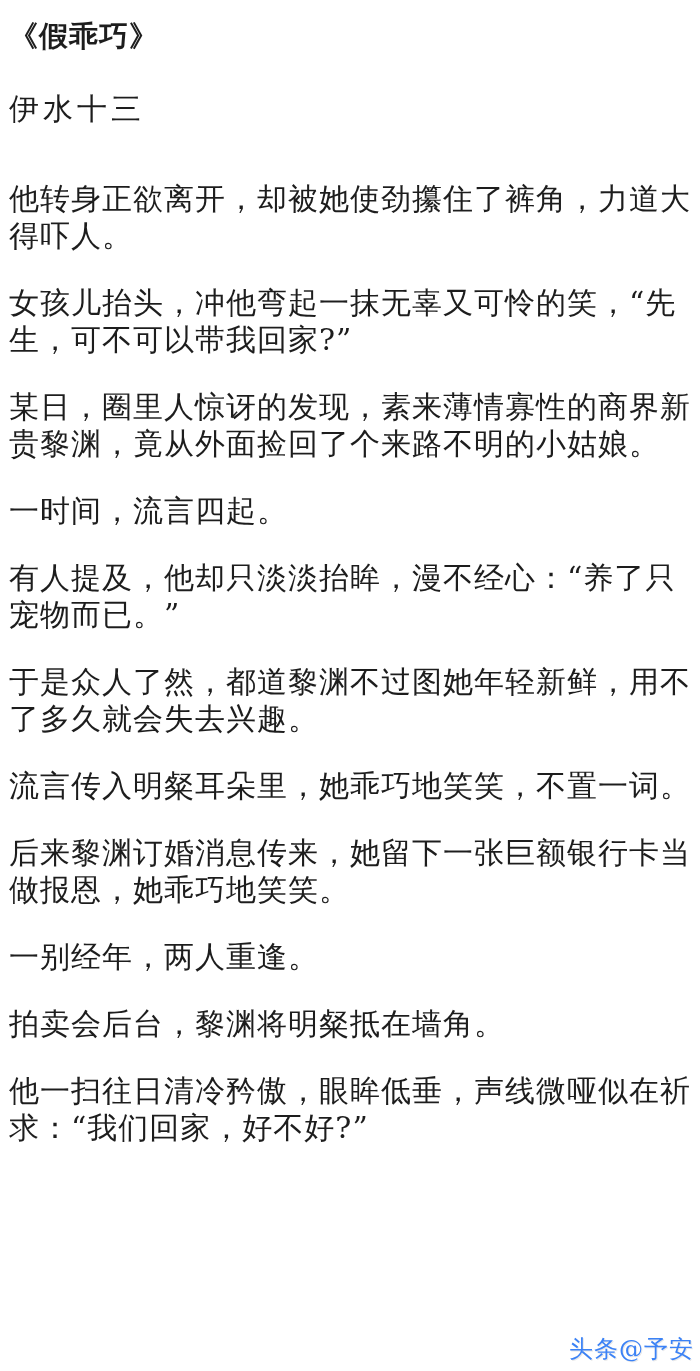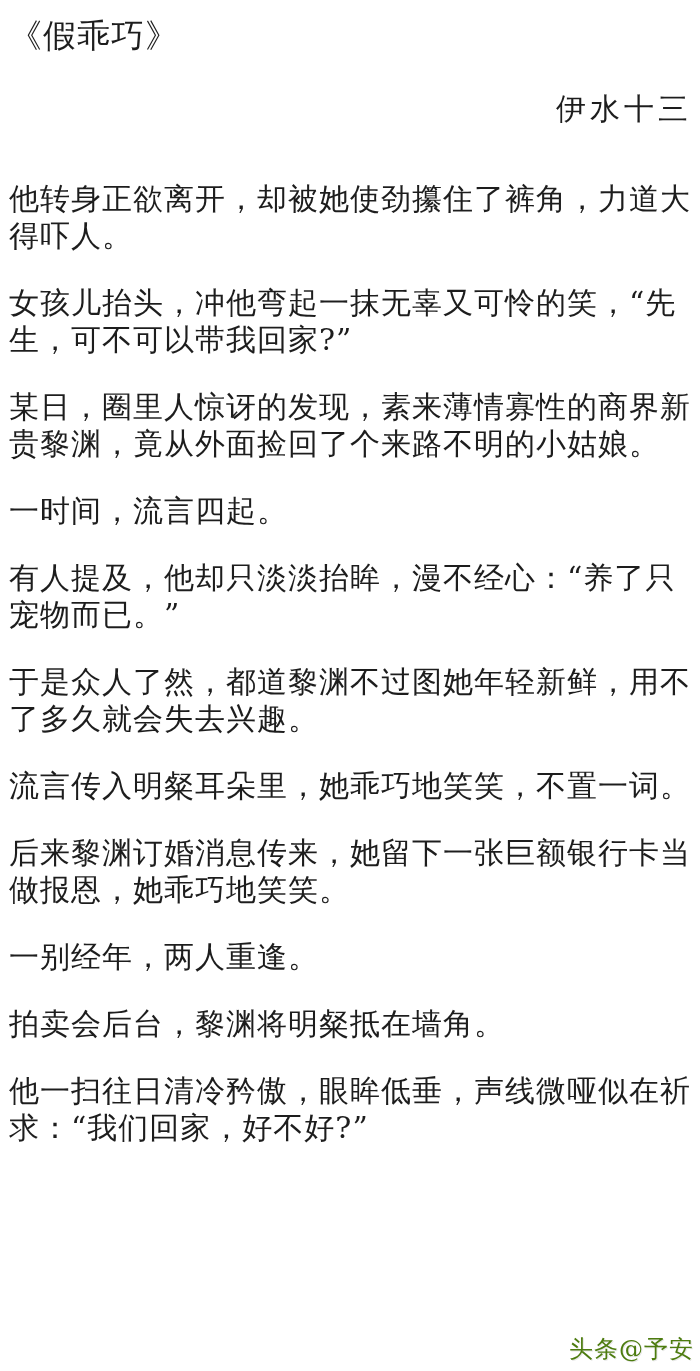--- a/index.html
+++ b/index.html
@@ -12,47 +12,46 @@
     height: 1371px;
     position: relative;
     overflow: hidden;
     font-family: "DejaVu Serif", serif;
     color: #1d1d1d;
   }
   .doc {
     padding: 14px 8px 0 9px;
   }
   .title {
-    font-size: 33px;
-    font-weight: normal;
+    font-size: 29px;
+    font-weight: bold;
     margin: 2px 0 34px 0;
     line-height: 40px;
     letter-spacing: 1px;
   }
   .author {
     font-size: 30px;
     line-height: 38px;
     margin: 0 0 52px 0;
     letter-spacing: 4px;
-    text-align: right;
   }
   .para {
     font-size: 30px;
     line-height: 37px;
     margin: 0 0 30px 0;
     letter-spacing: 1px;
     word-break: break-all;
   }
   .watermark {
     position: absolute;
     right: 6px;
     bottom: 6px;
     font-size: 24px;
     letter-spacing: 1px;
-    color: #4d7c0f;
+    color: #3b82f6;
     text-shadow: 1px 1px 0 #e8e8e8;
   }
 </style>
 </head>
 <body>
 
 <div class="doc">
   <h1 class="title">《假乖巧》</h1>
   <div class="author">伊水十三</div>
   <div>

